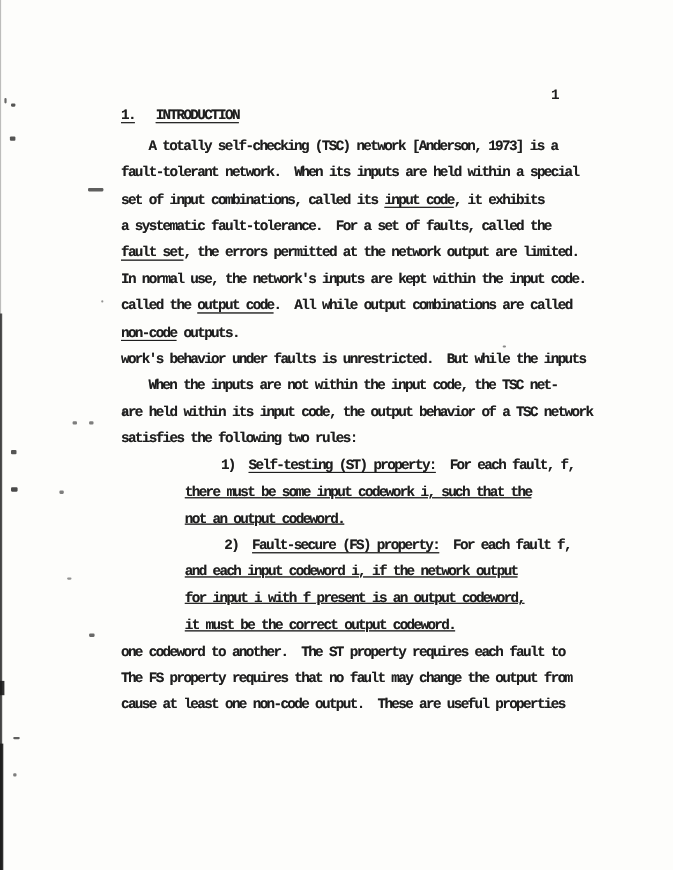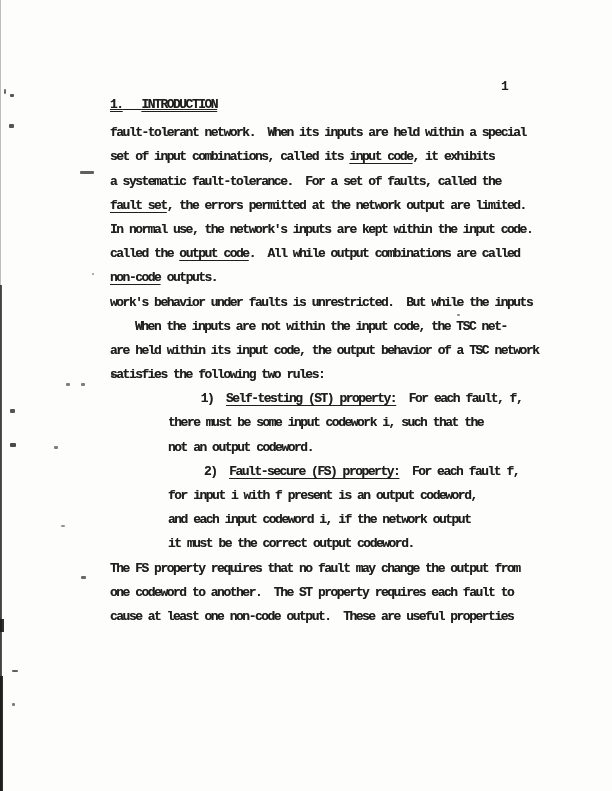--- a/index.html
+++ b/index.html
@@ -24,24 +24,24 @@
   }
   .line{
     height:24.2px;
     line-height:24.2px;
     font-size:13px;
     font-weight:bold;
     letter-spacing:-1.5px;
     white-space:pre;
     text-shadow:0 0 0.4px rgba(20,20,20,0.55);
   }
-  .line.heading{margin-bottom:4px;text-decoration:underline;}
+  .line.heading{margin-bottom:4px;}
   .line.para{padding-left:25px;}
   .line.listnum{padding-left:33px;text-align:center;}
-  .line.listcont{padding-left:58px;}
+  .line.listcont{padding-left:58px;text-decoration:underline;}
   .seg-u{
     text-decoration:underline;
     text-decoration-thickness:1px;
     text-underline-offset:3px;
   }
   .speck{
     position:absolute;
     background:#2a2a2a;
     border-radius:1px;
   }
@@ -59,40 +59,41 @@
   }
 </style>
 </head>
 <body>
 
 <div class="scan-page">
   <div class="edge-line"></div>
   <div class="page-number">1</div>
   <div class="text-block" id="textBlock">
       <div class="line heading"><span class="seg-u">1.</span><span>   </span><span class="seg-u">INTRODUCTION</span></div>
+      <div class="line para"><span>A totally self-checking (TSC) network [Anderson, 1973] is a</span></div>
       <div class="line body"><span>fault-tolerant network.  When its inputs are held within a special</span></div>
       <div class="line body"><span>set of input combinations, called its </span><span class="seg-u">input code</span><span>, it exhibits</span></div>
       <div class="line body"><span>a systematic fault-tolerance.  For a set of faults, called the</span></div>
       <div class="line body"><span class="seg-u">fault set</span><span>, the errors permitted at the network output are limited.</span></div>
       <div class="line body"><span>In normal use, the network's inputs are kept within the input code.</span></div>
       <div class="line body"><span>called the </span><span class="seg-u">output code</span><span>.  All while output combinations are called</span></div>
       <div class="line body"><span class="seg-u">non-code</span><span> outputs.</span></div>
       <div class="line body"><span>work's behavior under faults is unrestricted.  But while the inputs</span></div>
       <div class="line para"><span>When the inputs are not within the input code, the TSC net-</span></div>
       <div class="line body"><span>are held within its input code, the output behavior of a TSC network</span></div>
       <div class="line body"><span>satisfies the following two rules:</span></div>
       <div class="line listnum"><span>1)  </span><span class="seg-u">Self-testing (ST) property:</span><span>  For each fault, f,</span></div>
       <div class="line listcont"><span>there must be some input codework i, such that the</span></div>
       <div class="line listcont"><span>not an output codeword.</span></div>
       <div class="line listnum"><span>2)  </span><span class="seg-u">Fault-secure (FS) property:</span><span>  For each fault f,</span></div>
+      <div class="line listcont"><span>and each input codeword i, if the network output</span></div>
       <div class="line listcont"><span>for input i with f present is an output codeword,</span></div>
-      <div class="line listcont"><span>and each input codeword i, if the network output</span></div>
       <div class="line listcont"><span>it must be the correct output codeword.</span></div>
+      <div class="line body"><span>one codeword to another.  The ST property requires each fault to</span></div>
       <div class="line body"><span>The FS property requires that no fault may change the output from</span></div>
-      <div class="line body"><span>one codeword to another.  The ST property requires each fault to</span></div>
       <div class="line body"><span>cause at least one non-code output.  These are useful properties</span></div>
     </div>
   <div id="artifactLayer">
       <div class="speck" style="left: 4px; top: 89px; width: 2px; height: 5px; opacity: 0.7;"></div>
       <div class="speck" style="left: 10px; top: 94px; width: 4px; height: 3px; opacity: 0.8;"></div>
       <div class="speck" style="left: 9px; top: 124px; width: 5px; height: 4px; opacity: 0.8;"></div>
       <div class="speck" style="left: 80px; top: 171px; width: 14px; height: 3px; opacity: 0.75;"></div>
       <div class="speck" style="left: 92px; top: 273px; width: 2px; height: 2px; opacity: 0.5;"></div>
       <div class="speck" style="left: 457px; top: 314px; width: 3px; height: 2px; opacity: 0.55;"></div>
       <div class="speck" style="left: 111px; top: 373px; width: 3px; height: 4px; opacity: 0.7;"></div>

